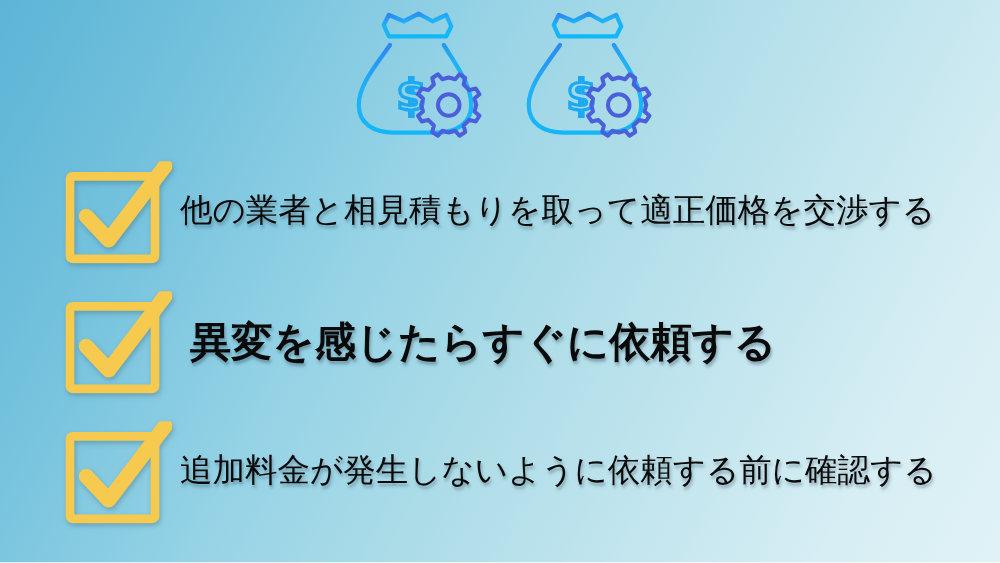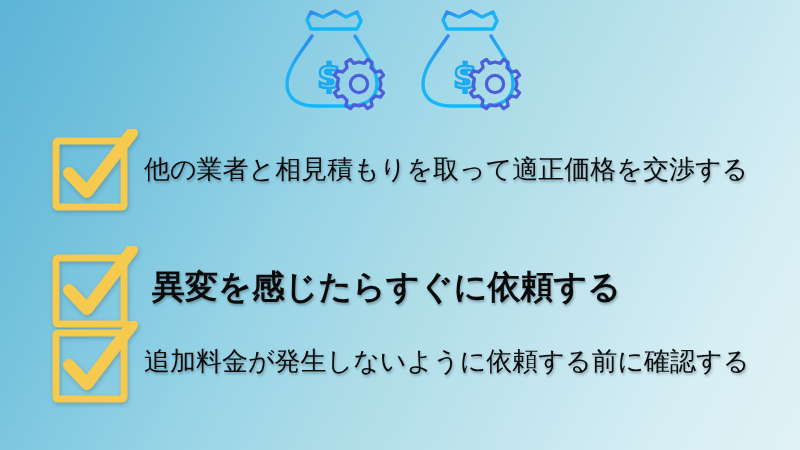--- a/index.html
+++ b/index.html
@@ -80,22 +80,22 @@
   }
 
   .check-row {
     position: absolute;
     left: 0;
     width: 704px;
     display: flex;
     align-items: center;
   }
   .check-row.row-0 { top: 0px;   height: 104px; }
-  .check-row.row-1 { top: 117px; height: 104px; }
-  .check-row.row-2 { top: 192px; height: 104px; }
+  .check-row.row-1 { top: 104px; height: 104px; }
+  .check-row.row-2 { top: 208px; height: 104px; }
 
   .checkbox {
     position: relative;
     flex: 0 0 auto;
     width: 92px;
     height: 82px;
     margin-left: 46px;
   }
   .checkbox svg {
     display: block;

